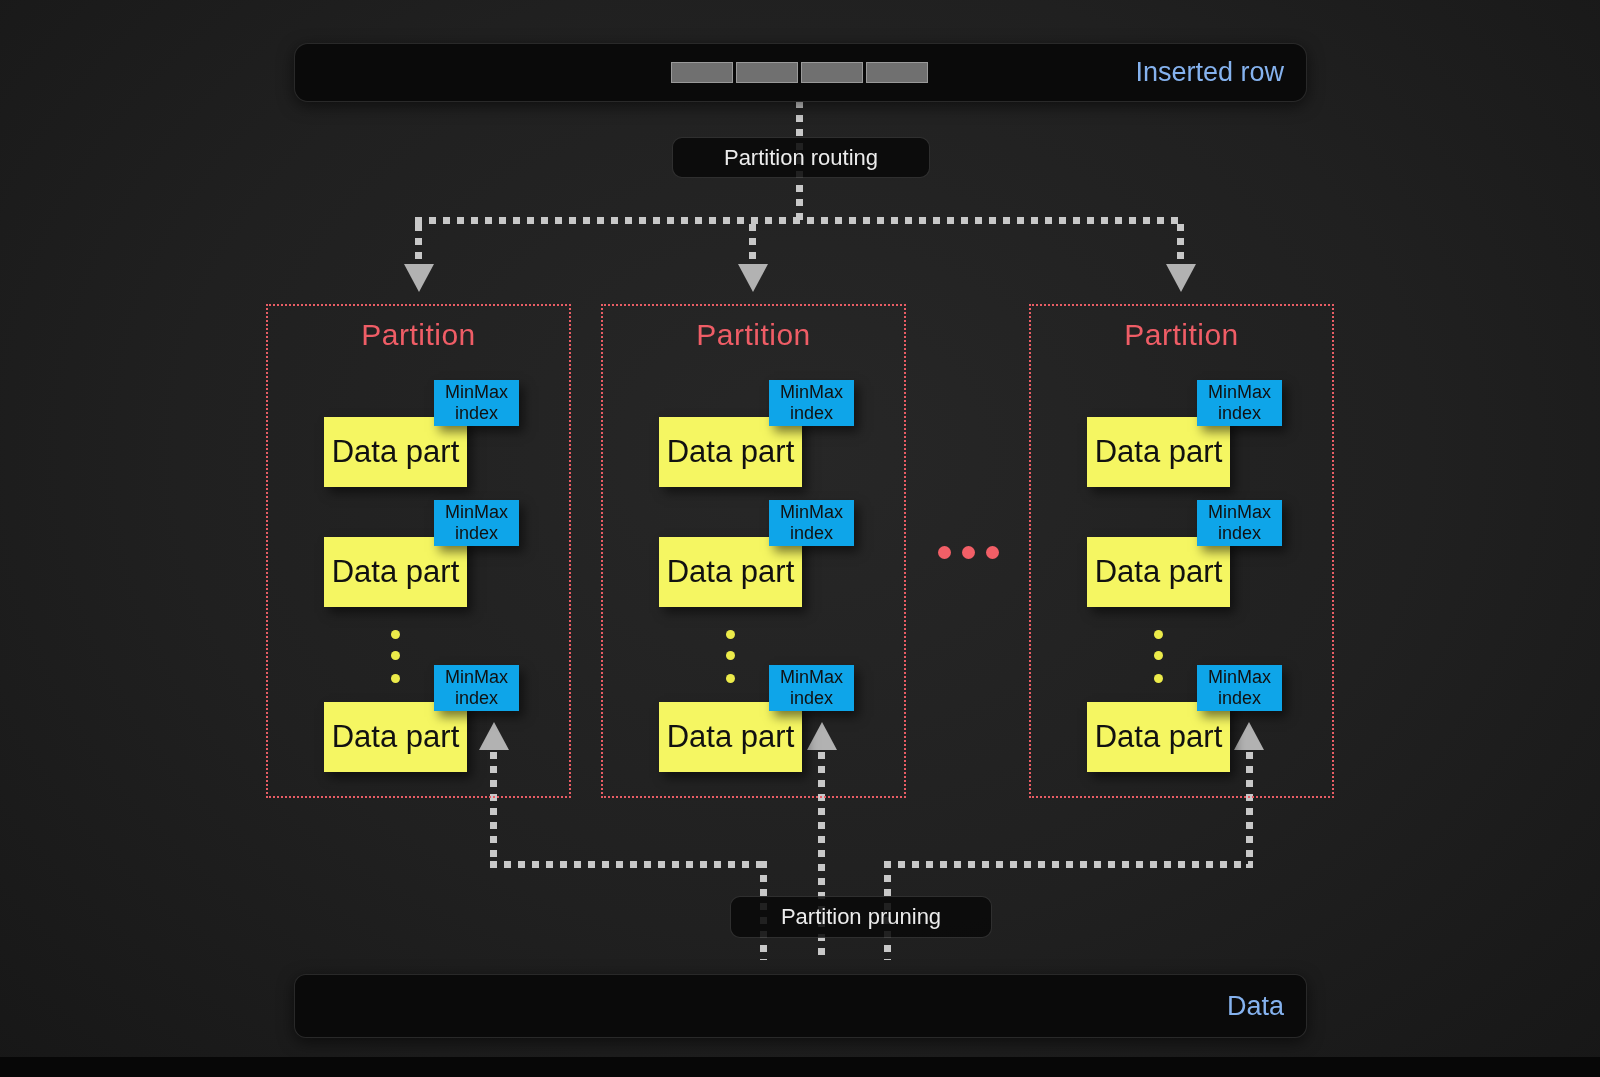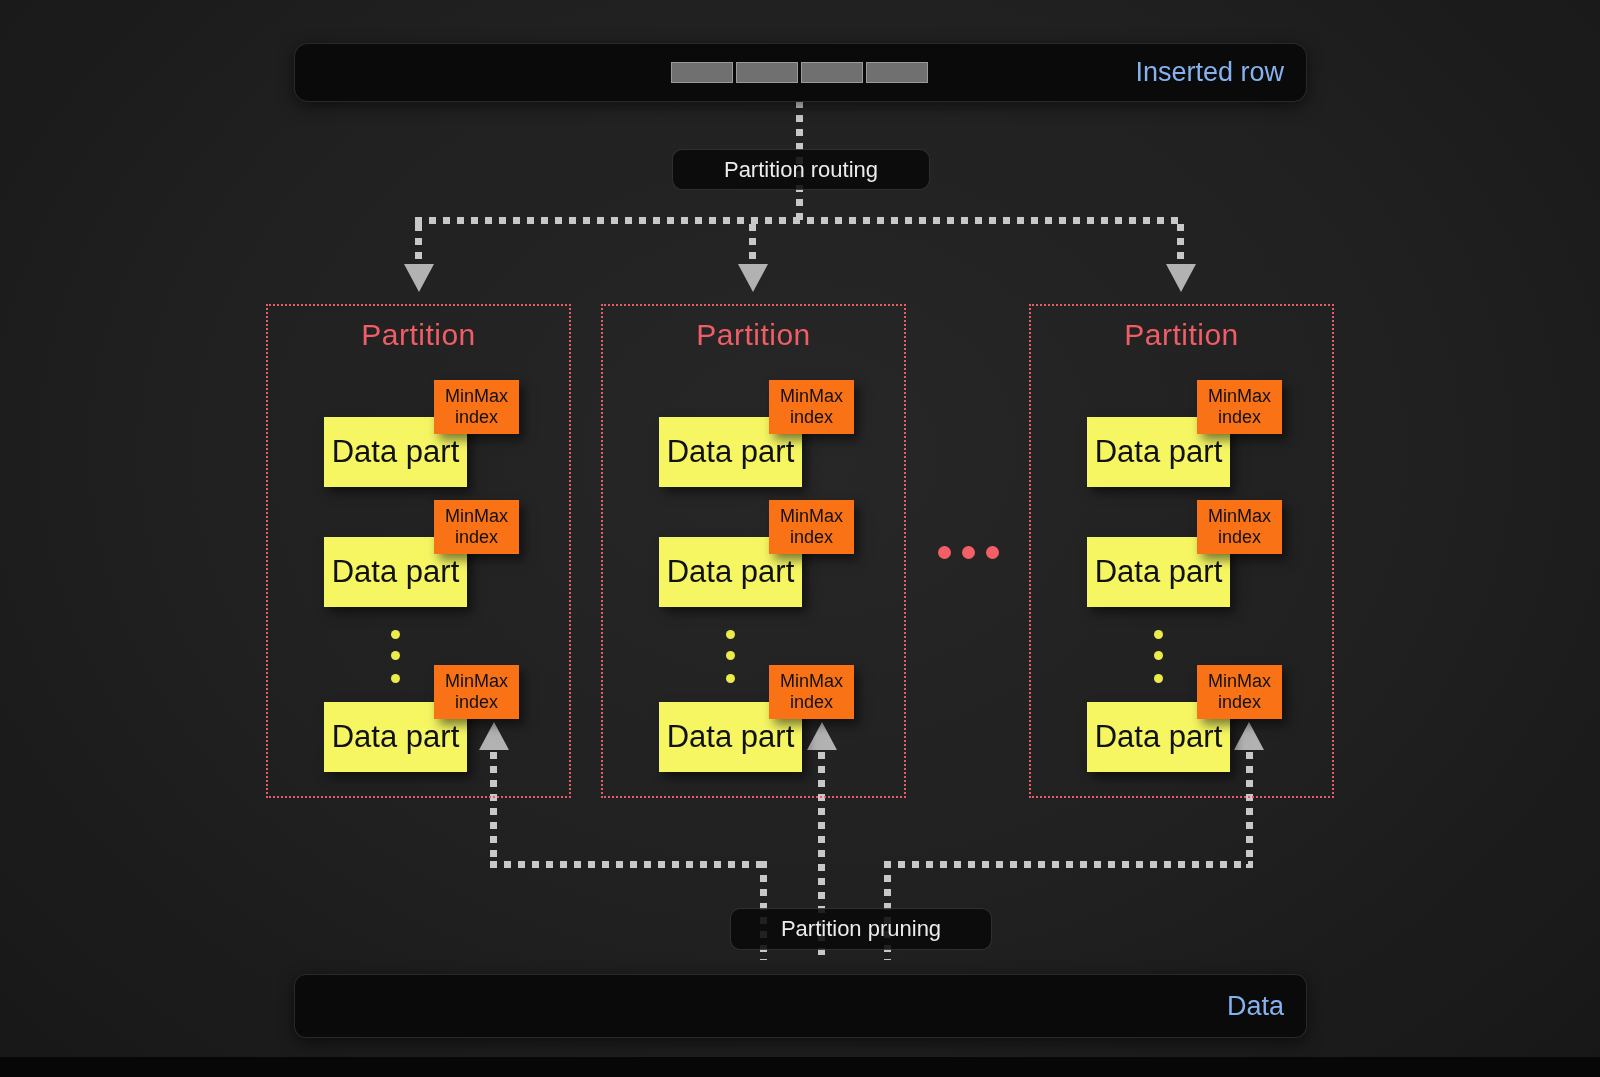--- a/index.html
+++ b/index.html
@@ -13,21 +13,21 @@
 
   
   .dark-bar{
     background:#0a0a0a;border:1px solid rgba(255,255,255,0.13);
     border-radius:14px;box-shadow:0 4px 16px rgba(0,0,0,0.55);
     display:flex;align-items:center;z-index:2;
   }
   .pill{
     background:rgba(9,9,9,0.88);border:1px solid rgba(255,255,255,0.15);
     border-radius:10px;display:flex;align-items:center;justify-content:center;
-    color:#ececec;font-size:22px;z-index:3;margin-top:12px;
+    color:#ececec;font-size:22px;z-index:3;
   }
   .blue-label{color:#85b2ee;font-size:27px;}
 
   
   .segments{display:flex;gap:3px;position:absolute;}
   .segcell{width:62px;height:21px;background:#707070;border:1px solid #9a9a9a;box-sizing:border-box;}
 
   
   .dot-h{height:7px;z-index:1;
     background:repeating-linear-gradient(90deg,#c8c8c8 0 7px,transparent 7px 14px);}
@@ -49,21 +49,21 @@
     position:absolute;top:12px;left:0;width:100%;text-align:center;
     color:#ef5d66;font-size:30px;font-weight:500;letter-spacing:0.5px;
   }
   .data-part{
     position:absolute;left:56px;width:143px;height:70px;background:#f5f662;
     display:flex;align-items:center;justify-content:center;
     box-shadow:5px 6px 10px rgba(0,0,0,0.5);
     color:#111;font-size:31px;white-space:nowrap;
   }
   .minmax{
-    position:absolute;left:166px;width:85px;height:54px;background:#f97316;
+    position:absolute;left:166px;width:85px;height:46px;background:#0ea5e9;
     display:flex;align-items:center;justify-content:center;text-align:center;
     box-shadow:5px 6px 10px rgba(0,0,0,0.5);
     color:#111;font-size:18px;line-height:1.15;z-index:2;
   }
   .ydot{position:absolute;width:9px;height:9px;border-radius:50%;background:#eceb4a;left:123px;}
   .rdot{position:absolute;width:13px;height:13px;border-radius:50%;background:#f25f67;top:0;}
 
   
   .sql{font-family:"DejaVu Sans Mono", monospace;font-size:25px;font-weight:bold;color:#e9e9e9;white-space:pre;}
   .sql .key{color:#ef5b64;}

